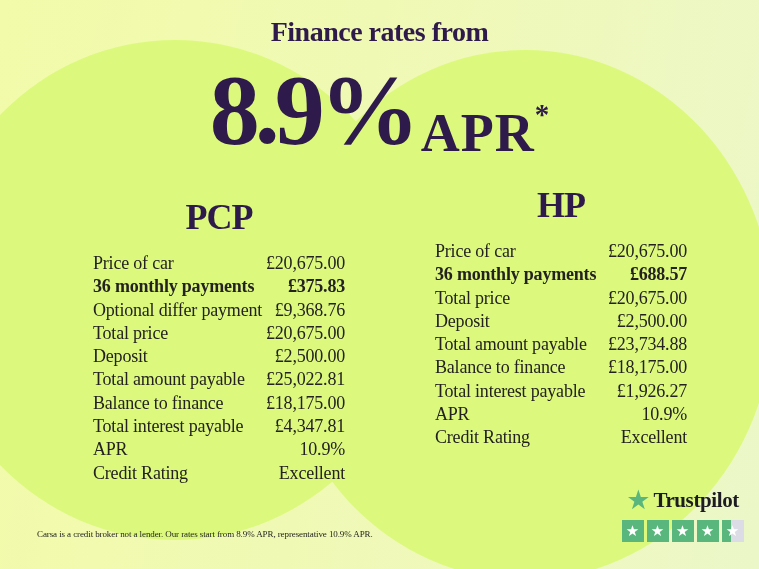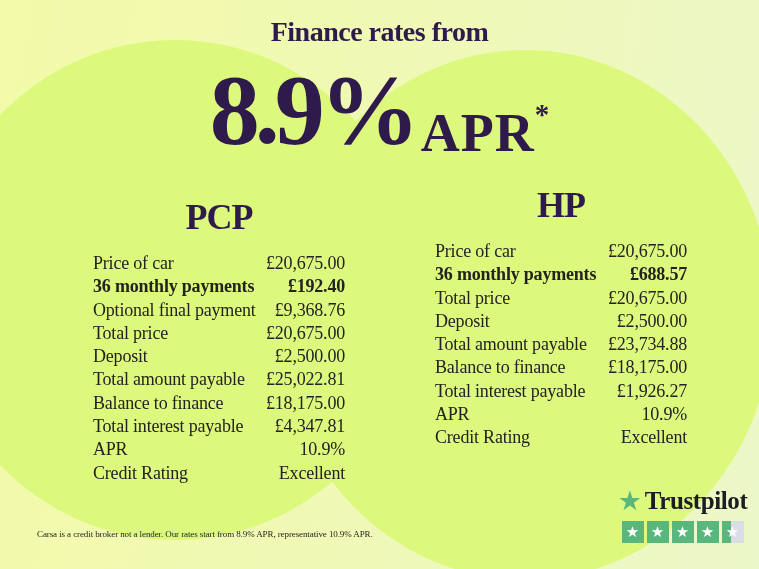--- a/index.html
+++ b/index.html
@@ -43,21 +43,21 @@
     position:absolute;left:28px;top:519px;margin:9px;z-index:2;
     font-size:9px;line-height:12px;color:#24251f;letter-spacing:-0.1px;
   }
 
   .trustpilot{
     position:absolute;left:619px;top:487px;width:127px;z-index:2;
     display:flex;flex-direction:column;align-items:center;
   }
   .tp-logo{display:flex;align-items:center;gap:3px;}
   .tp-star{color:#59b77e;font-size:27px;line-height:27px;}
-  .tp-name{font-size:25px;font-weight:600;color:#1c1c22;letter-spacing:-0.4px;}
+  .tp-name{font-size:21px;font-weight:600;color:#1c1c22;letter-spacing:-0.4px;}
   .tp-rating{display:flex;gap:3px;margin-top:6px;}
   .tp-box{
     width:22px;height:22px;display:flex;align-items:center;justify-content:center;
     color:#ffffff;font-size:15px;line-height:22px;
   }
 </style>
 </head>
 <body>
 
 <div class="canvas">
@@ -74,24 +74,24 @@
 
   <section class="finance-col col-pcp">
     <h2 class="col-title">PCP</h2>
     <div class="rows">
         <div class="frow">
           <span class="lbl">Price of car</span>
           <span class="val">£20,675.00</span>
         </div>
         <div class="frow bold">
           <span class="lbl">36 monthly payments</span>
-          <span class="val">£192.40</span>
+          <span class="val">£375.83</span>
         </div>
         <div class="frow">
-          <span class="lbl">Optional final payment</span>
+          <span class="lbl">Optional differ payment</span>
           <span class="val">£9,368.76</span>
         </div>
         <div class="frow">
           <span class="lbl">Total price</span>
           <span class="val">£20,675.00</span>
         </div>
         <div class="frow">
           <span class="lbl">Deposit</span>
           <span class="val">£2,500.00</span>
         </div>

